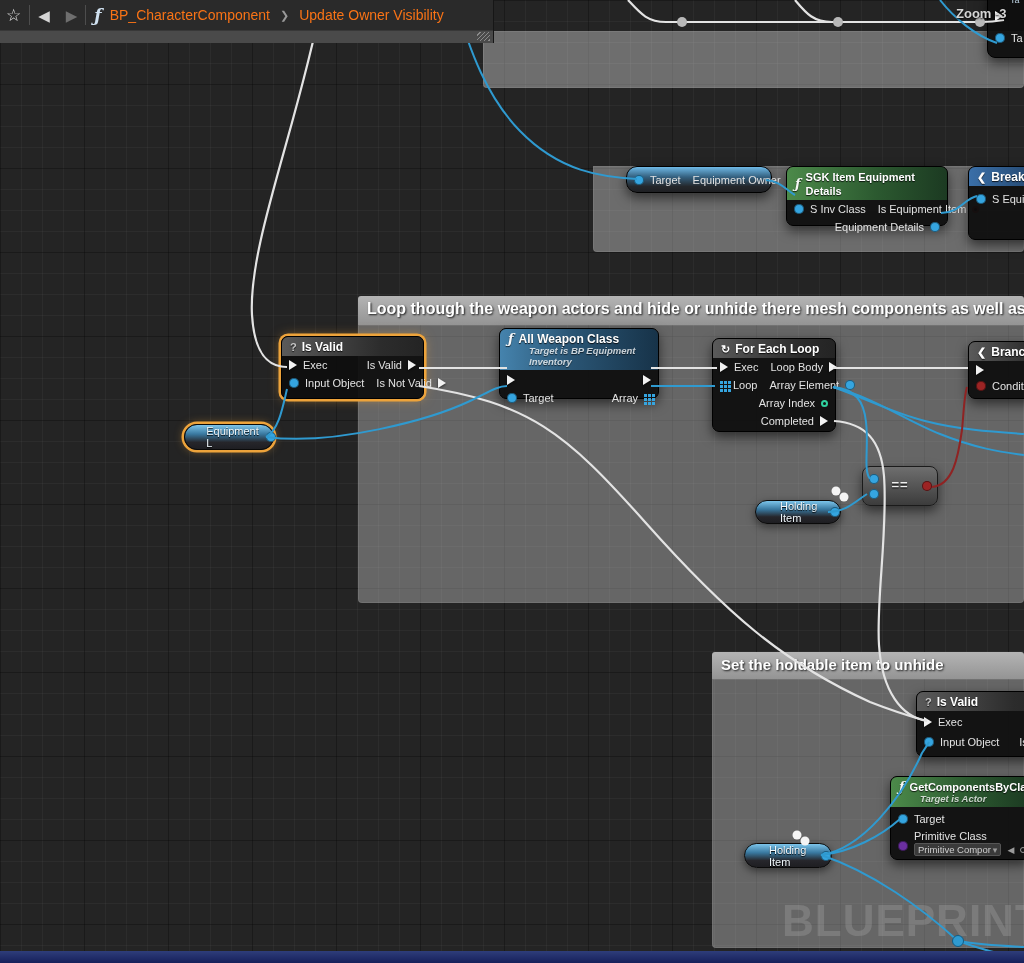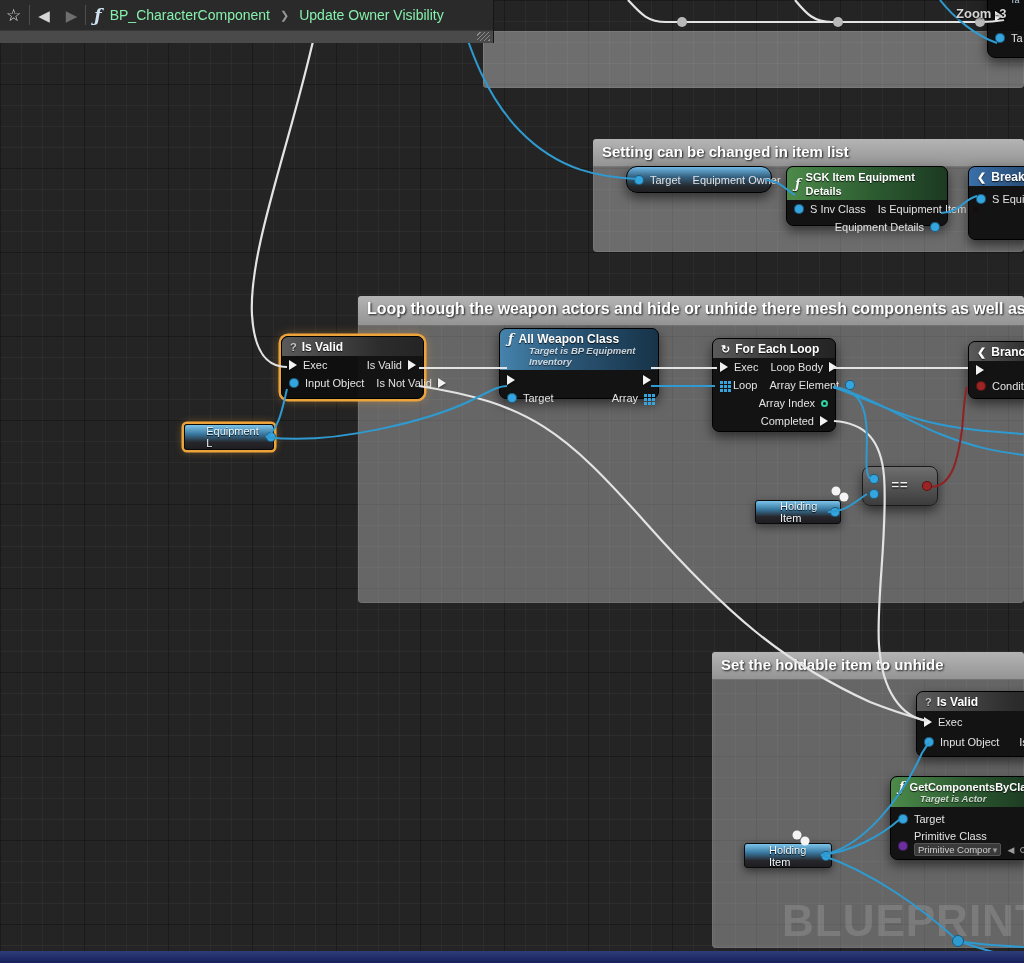--- a/index.html
+++ b/index.html
@@ -40,40 +40,40 @@
     border-left:8px solid #f2f2f2;flex:none;filter:drop-shadow(0 1px 1px rgba(0,0,0,.6));}
   .pcirc{width:10px;height:10px;border-radius:50%;flex:none;box-shadow:inset 0 0 0 1px rgba(0,0,0,.45);}
   .pblue{background:#35a5e0;}
   .pred{background:#9c2424;}
   .phred{background:#2a0c0c;border:2px solid #8f2020;width:7px;height:7px;}
   .phteal{background:transparent;border:2px solid #30d2a0;width:7px;height:7px;border-radius:50%;flex:none;}
   .ppurple{background:#6b2fa0;}
   .parray{width:3px;height:3px;background:#35a5e0;flex:none;margin:0 4px 6px 0;
     box-shadow:4px 0 #35a5e0,8px 0 #35a5e0,0 4px #35a5e0,4px 4px #35a5e0,8px 4px #35a5e0,0 8px #35a5e0,4px 8px #35a5e0,8px 8px #35a5e0;}
   
-  .pill{position:absolute;border-radius:3px;border:1px solid #0a0a0a;display:flex;align-items:center;
+  .pill{position:absolute;border-radius:13px;border:1px solid #0a0a0a;display:flex;align-items:center;
     justify-content:center;gap:5px;color:#eef6fb;font-size:11px;text-shadow:0 1px 1px #000;
     background:linear-gradient(180deg,#7cc4ea 0%,#39789f 38%,#26262b 72%,#1e1e22 100%);
     box-shadow:0 3px 8px rgba(0,0,0,.5);padding-left:24px;}
   .pill.sel{box-shadow:0 0 0 2.5px #eda33b,0 0 10px rgba(237,163,59,.6);}
   .pill .pcirc{margin-left:2px;}
   
   #node-equals{background:linear-gradient(180deg,#6e6e6e,#3c3c3c);border:1px solid #1b1b1b;border-radius:8px;}
   #node-equals .eqlabel{position:absolute;left:0;right:0;top:10px;text-align:center;color:#f0f0f0;
     font-weight:700;font-size:13px;letter-spacing:1px;text-shadow:0 1px 1px #000;}
   
   #breadcrumb{position:absolute;left:0;top:0;width:494px;height:43px;background:#2a2a2a;
     border-right:1px solid #161616;border-bottom:1px solid #161616;}
   #breadcrumb .row{display:flex;align-items:center;height:30px;padding:0 6px;gap:8px;color:#c9c9c9;}
   #breadcrumb .strip{position:absolute;left:0;top:30px;width:100%;height:13px;background:#4a4a4a;border-top:1px solid #383838;}
   #breadcrumb .grip{position:absolute;right:3px;top:32px;width:13px;height:9px;
     background:repeating-linear-gradient(135deg,transparent 0 2px,#8a8a8a 2px 3px);}
   .bicon{font-size:15px;line-height:1;}
   .sep{width:1px;height:20px;background:#4d4d4d;}
-  .crumb{font-size:14px;color:#86efac;white-space:nowrap;}
+  .crumb{font-size:14px;color:#f97316;white-space:nowrap;}
   .chev{font-size:11px;color:#999;margin:0 2px;}
   #ficon{font-family:"DejaVu Serif",serif;font-style:italic;font-weight:700;font-size:17px;color:#cfe0ef;}
   
   #zoomlabel{position:absolute;left:956px;top:6px;color:#d6d6d6;font-size:13px;font-weight:700;
     text-shadow:0 1px 2px #000;}
   #watermark{position:absolute;left:782px;top:896px;font-size:44px;font-weight:700;letter-spacing:1px;
     color:rgba(255,255,255,.14);}
   #bottombar{position:absolute;left:0;top:951px;width:1024px;height:12px;
     background:linear-gradient(180deg,#2e3d7a,#16205a);}
   svg.wires{position:absolute;left:0;top:0;pointer-events:none;}
@@ -84,21 +84,20 @@
   .mag::after{content:"";position:absolute;width:4px;height:1.5px;background:#9a9a9a;
     transform:rotate(45deg);left:4px;top:5px;}
 </style>
 </head>
 <body>
 
 <div id="canvas">
 
   <div class="cbody" style="left:483px;top:31px;width:541px;height:57px;background:rgba(255,255,255,.34);"></div>
 
-  <div class="ctitle" style="left:593px;top:139px;width:431px;height:27px;">Setting can be changed in item list</div>
   <div class="cbody" style="left:593px;top:166px;width:431px;height:86px;background:rgba(255,255,255,.33);"></div>
 
   <div class="ctitle" style="left:358px;top:296px;width:666px;height:29px;font-size:16px;">Loop though the weapon actors and hide or unhide there mesh components as well as atta</div>
   <div class="cbody" style="left:358px;top:325px;width:666px;height:278px;"></div>
 
   <div class="ctitle" style="left:712px;top:652px;width:312px;height:27px;">Set the holdable item to unhide</div>
   <div class="cbody" style="left:712px;top:679px;width:312px;height:269px;"></div>
 
   <div id="watermark">BLUEPRINT</div>
 

